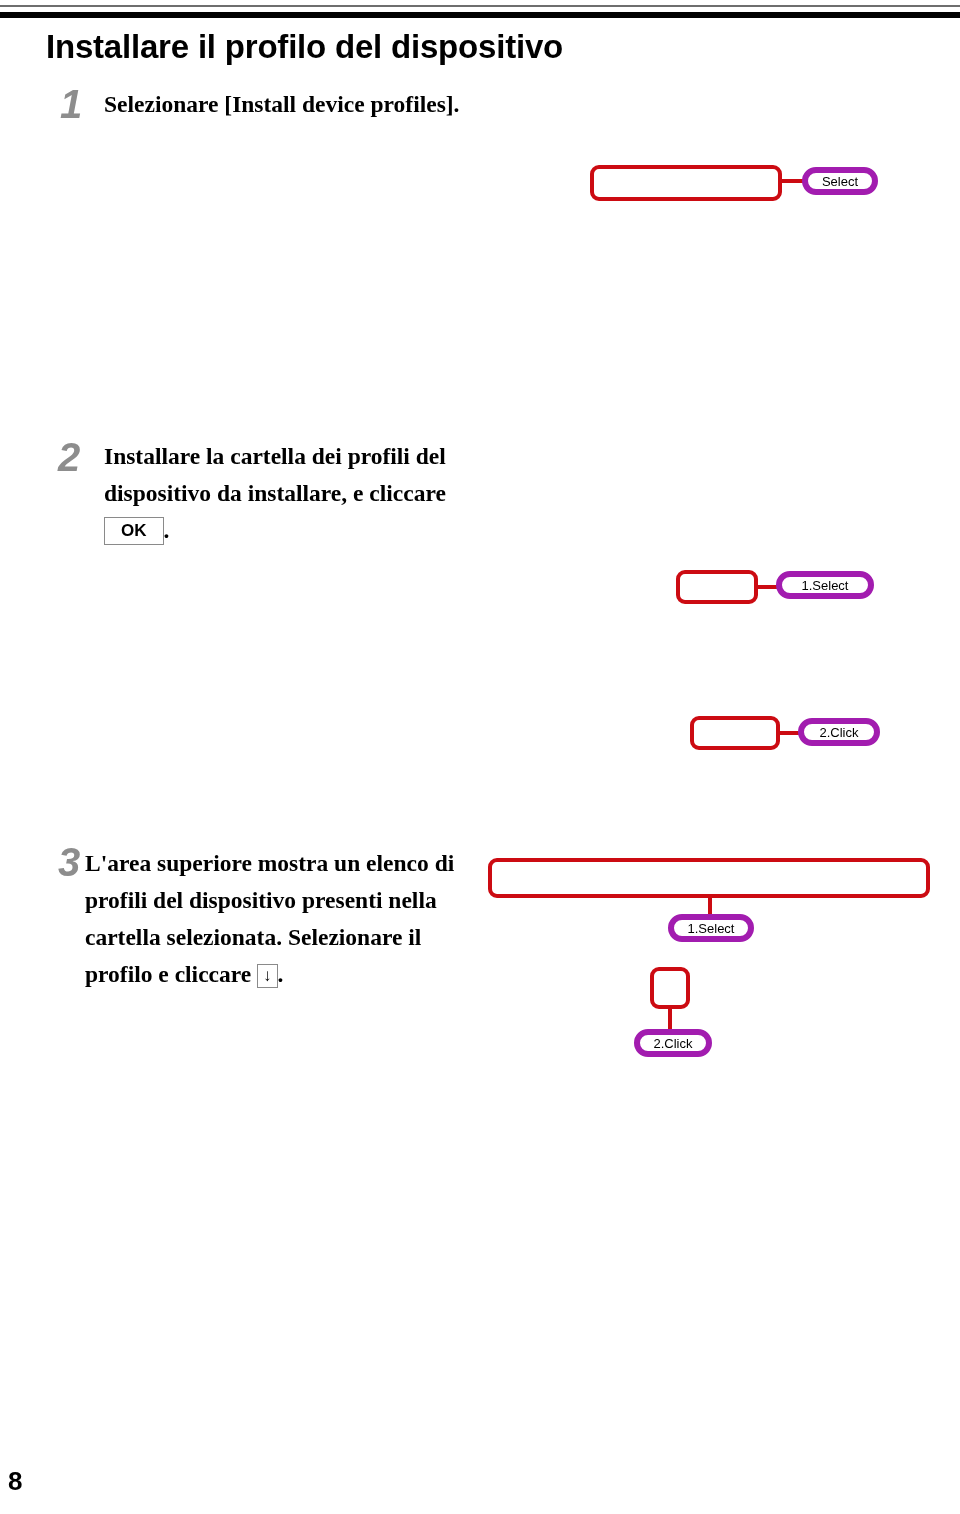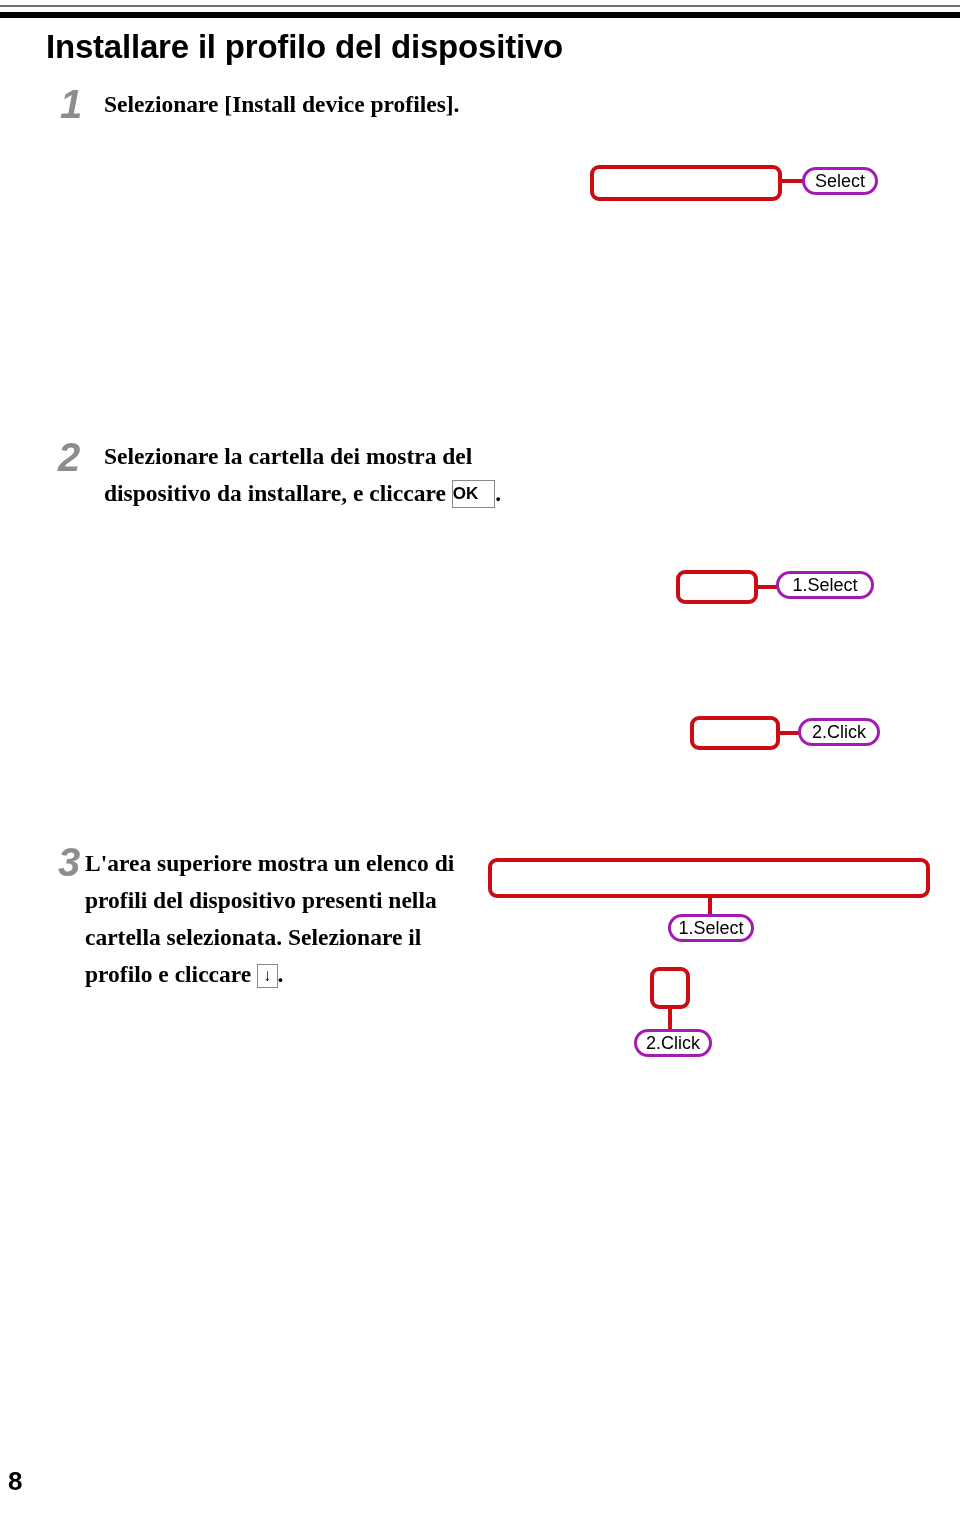--- a/index.html
+++ b/index.html
@@ -66,21 +66,21 @@
     font-weight: bold;
   }
 
   
   .keycap {
     display: inline-block;
     border: 1px solid #8a8a8a;
     font-family: "Liberation Sans", sans-serif;
     font-size: 17px;
     line-height: 1;
-    padding: 4px 16px 5px 0;
+    padding: 4px 16px 5px 16px;
     vertical-align: 2px;
     background: #ffffff;
     color: #000000;
   }
   .keycap-arrow {
     display: inline-block;
     border: 1px solid #8a8a8a;
     font-family: "Liberation Sans", sans-serif;
     font-size: 17px;
     line-height: 1;
@@ -93,26 +93,26 @@
   
   .callout-box {
     position: absolute;
     border: 4px solid #cc0b12;
     border-radius: 9px;
     background: #ffffff;
     box-sizing: border-box;
   }
   .callout-pill {
     position: absolute;
-    border: 3px solid #a21caf;
+    border: 6px solid #a21caf;
     border-radius: 999px;
     background: #ffffff;
     box-sizing: border-box;
     font-family: "Liberation Sans", sans-serif;
-    font-size: 18px;
+    font-size: 13px;
     color: #000000;
     display: flex;
     align-items: center;
     justify-content: center;
     white-space: nowrap;
     padding: 0 6px;
   }
   .connector-h {
     position: absolute;
     height: 4px;
@@ -146,21 +146,21 @@
   <div class="step-num" style="left:60px; top:84px;">1</div>
   <div class="step-text" style="left:104px; top:86px; width:520px;">Selezionare [Install device profiles].</div>
 </div>
 
 <div class="callout-box" style="left:590px; top:165px; width:192px; height:36px;"></div>
 <div class="connector-h" style="left:780px; top:179px; width:24px;"></div>
 <div class="callout-pill" style="left:802px; top:167px; width:76px; height:28px;">Select</div>
 
 <div class="step">
   <div class="step-num" style="left:58px; top:437px;">2</div>
-  <div class="step-text" style="left:104px; top:438px; width:400px;"><span>Selezionare la cartella dei mostra del dispositivo da installare, e cliccare</span>
+  <div class="step-text" style="left:104px; top:438px; width:400px;"><span>Installare la cartella dei profili del dispositivo da installare, e cliccare</span>
     <span class="keycap">OK</span><span>.</span>
   </div>
 </div>
 
 <div class="callout-box" style="left:676px; top:570px; width:82px; height:34px;"></div>
 <div class="connector-h" style="left:756px; top:585px; width:22px;"></div>
 <div class="callout-pill" style="left:776px; top:571px; width:98px; height:28px;">1.Select</div>
 
 <div class="callout-box" style="left:690px; top:716px; width:90px; height:34px;"></div>
 <div class="connector-h" style="left:778px; top:731px; width:22px;"></div>

